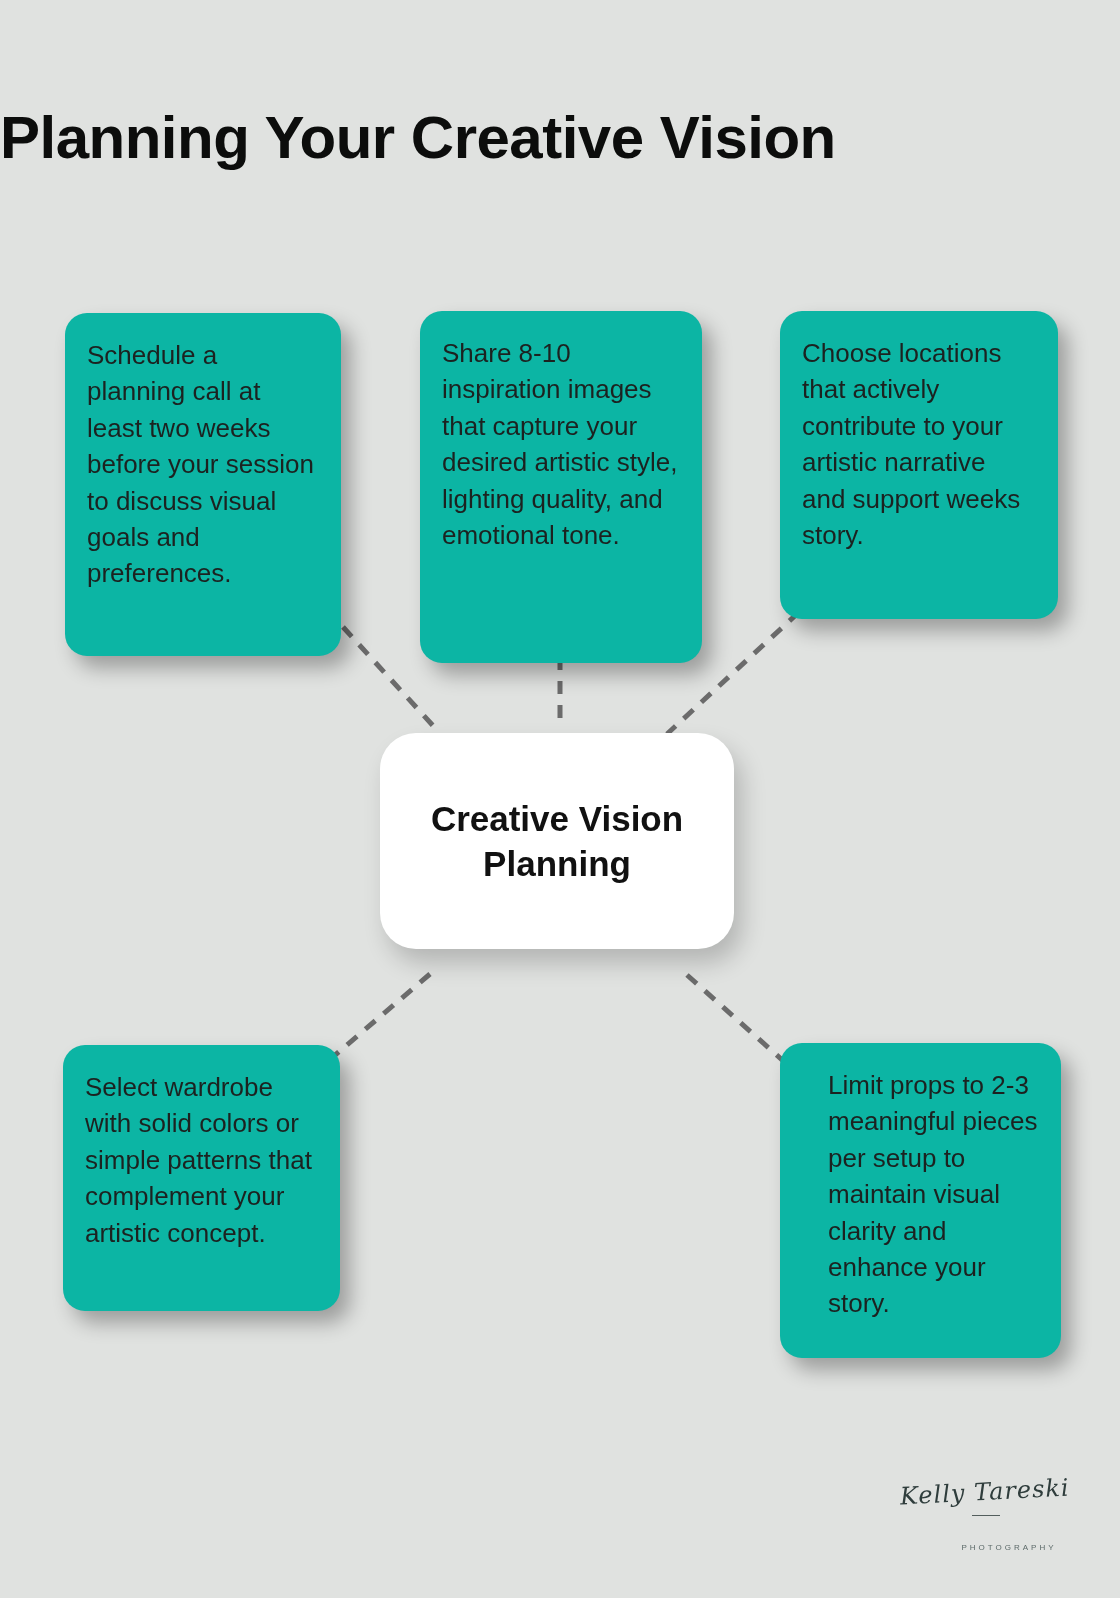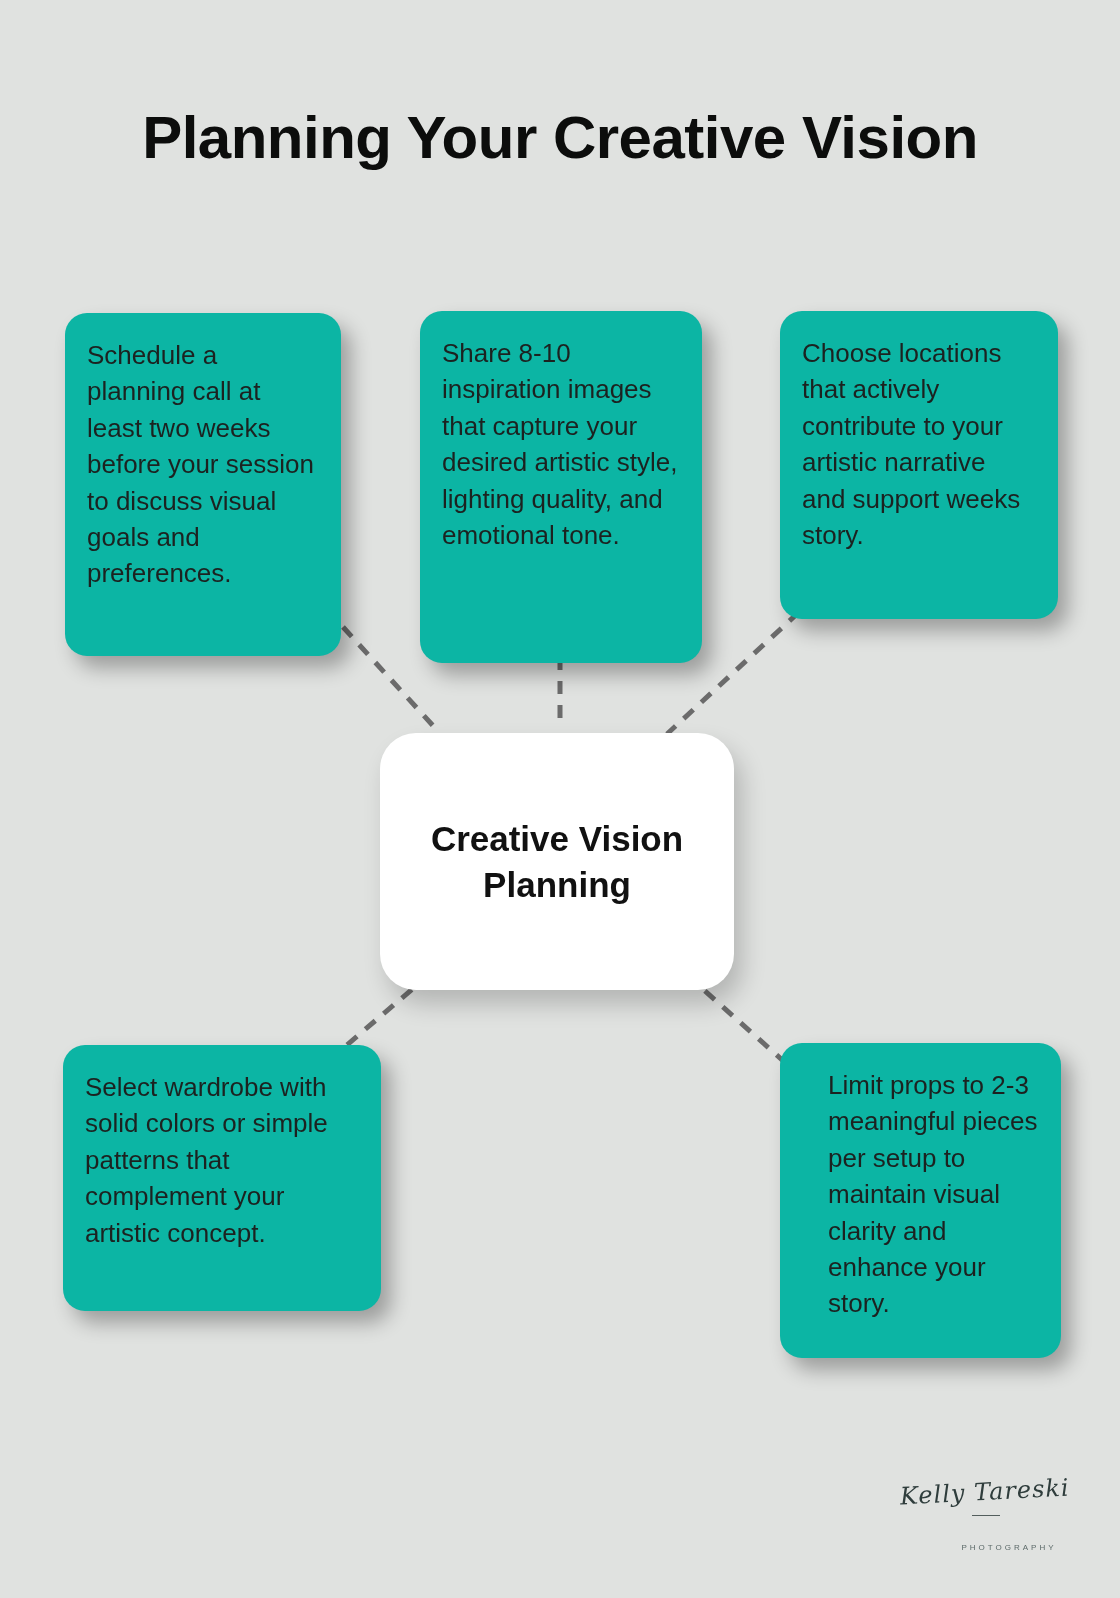--- a/index.html
+++ b/index.html
@@ -12,21 +12,21 @@
     position: relative;
     overflow: hidden;
     background: var(--background, #e0e2e0);
     font-family: "Liberation Sans", "DejaVu Sans", sans-serif;
   }
   .page-title {
     position: absolute;
     top: 103px;
     left: 0;
     width: 100%;
-    text-align: center;
+    text-align: left;
     font-size: 60px;
     font-weight: 800;
     letter-spacing: -0.5px;
     color: var(--title, #0c0d0c);
     margin: 0;
   }
   .connector-layer {
     position: absolute;
     top: 0;
     left: 0;
@@ -47,28 +47,28 @@
     box-shadow: 10px 12px 20px rgba(0, 0, 0, 0.30);
     color: var(--card_text, #1c2220);
     font-size: 26px;
     line-height: 1.4;
     padding: 24px 22px;
     box-sizing: border-box;
   }
   .node-1 { left: 65px;  top: 313px;  width: 276px; height: 343px; }
   .node-2 { left: 420px; top: 311px;  width: 282px; height: 352px; }
   .node-3 { left: 780px; top: 311px;  width: 278px; height: 308px; }
-  .node-4 { left: 63px;  top: 1045px; width: 318px; height: 266px; }
+  .node-4 { left: 63px;  top: 1045px; width: 277px; height: 266px; }
   .node-5 { left: 780px; top: 1043px; width: 281px; height: 315px; padding-left: 48px; }
   .center-node {
     position: absolute;
     left: 380px;
     top: 733px;
     width: 354px;
-    height: 257px;
+    height: 216px;
     background: var(--center_bg, #ffffff);
     border-radius: 36px;
     box-shadow: 8px 14px 24px rgba(0, 0, 0, 0.20);
     display: flex;
     align-items: center;
     justify-content: center;
     box-sizing: border-box;
     padding: 0 40px;
   }
   .center-label {

